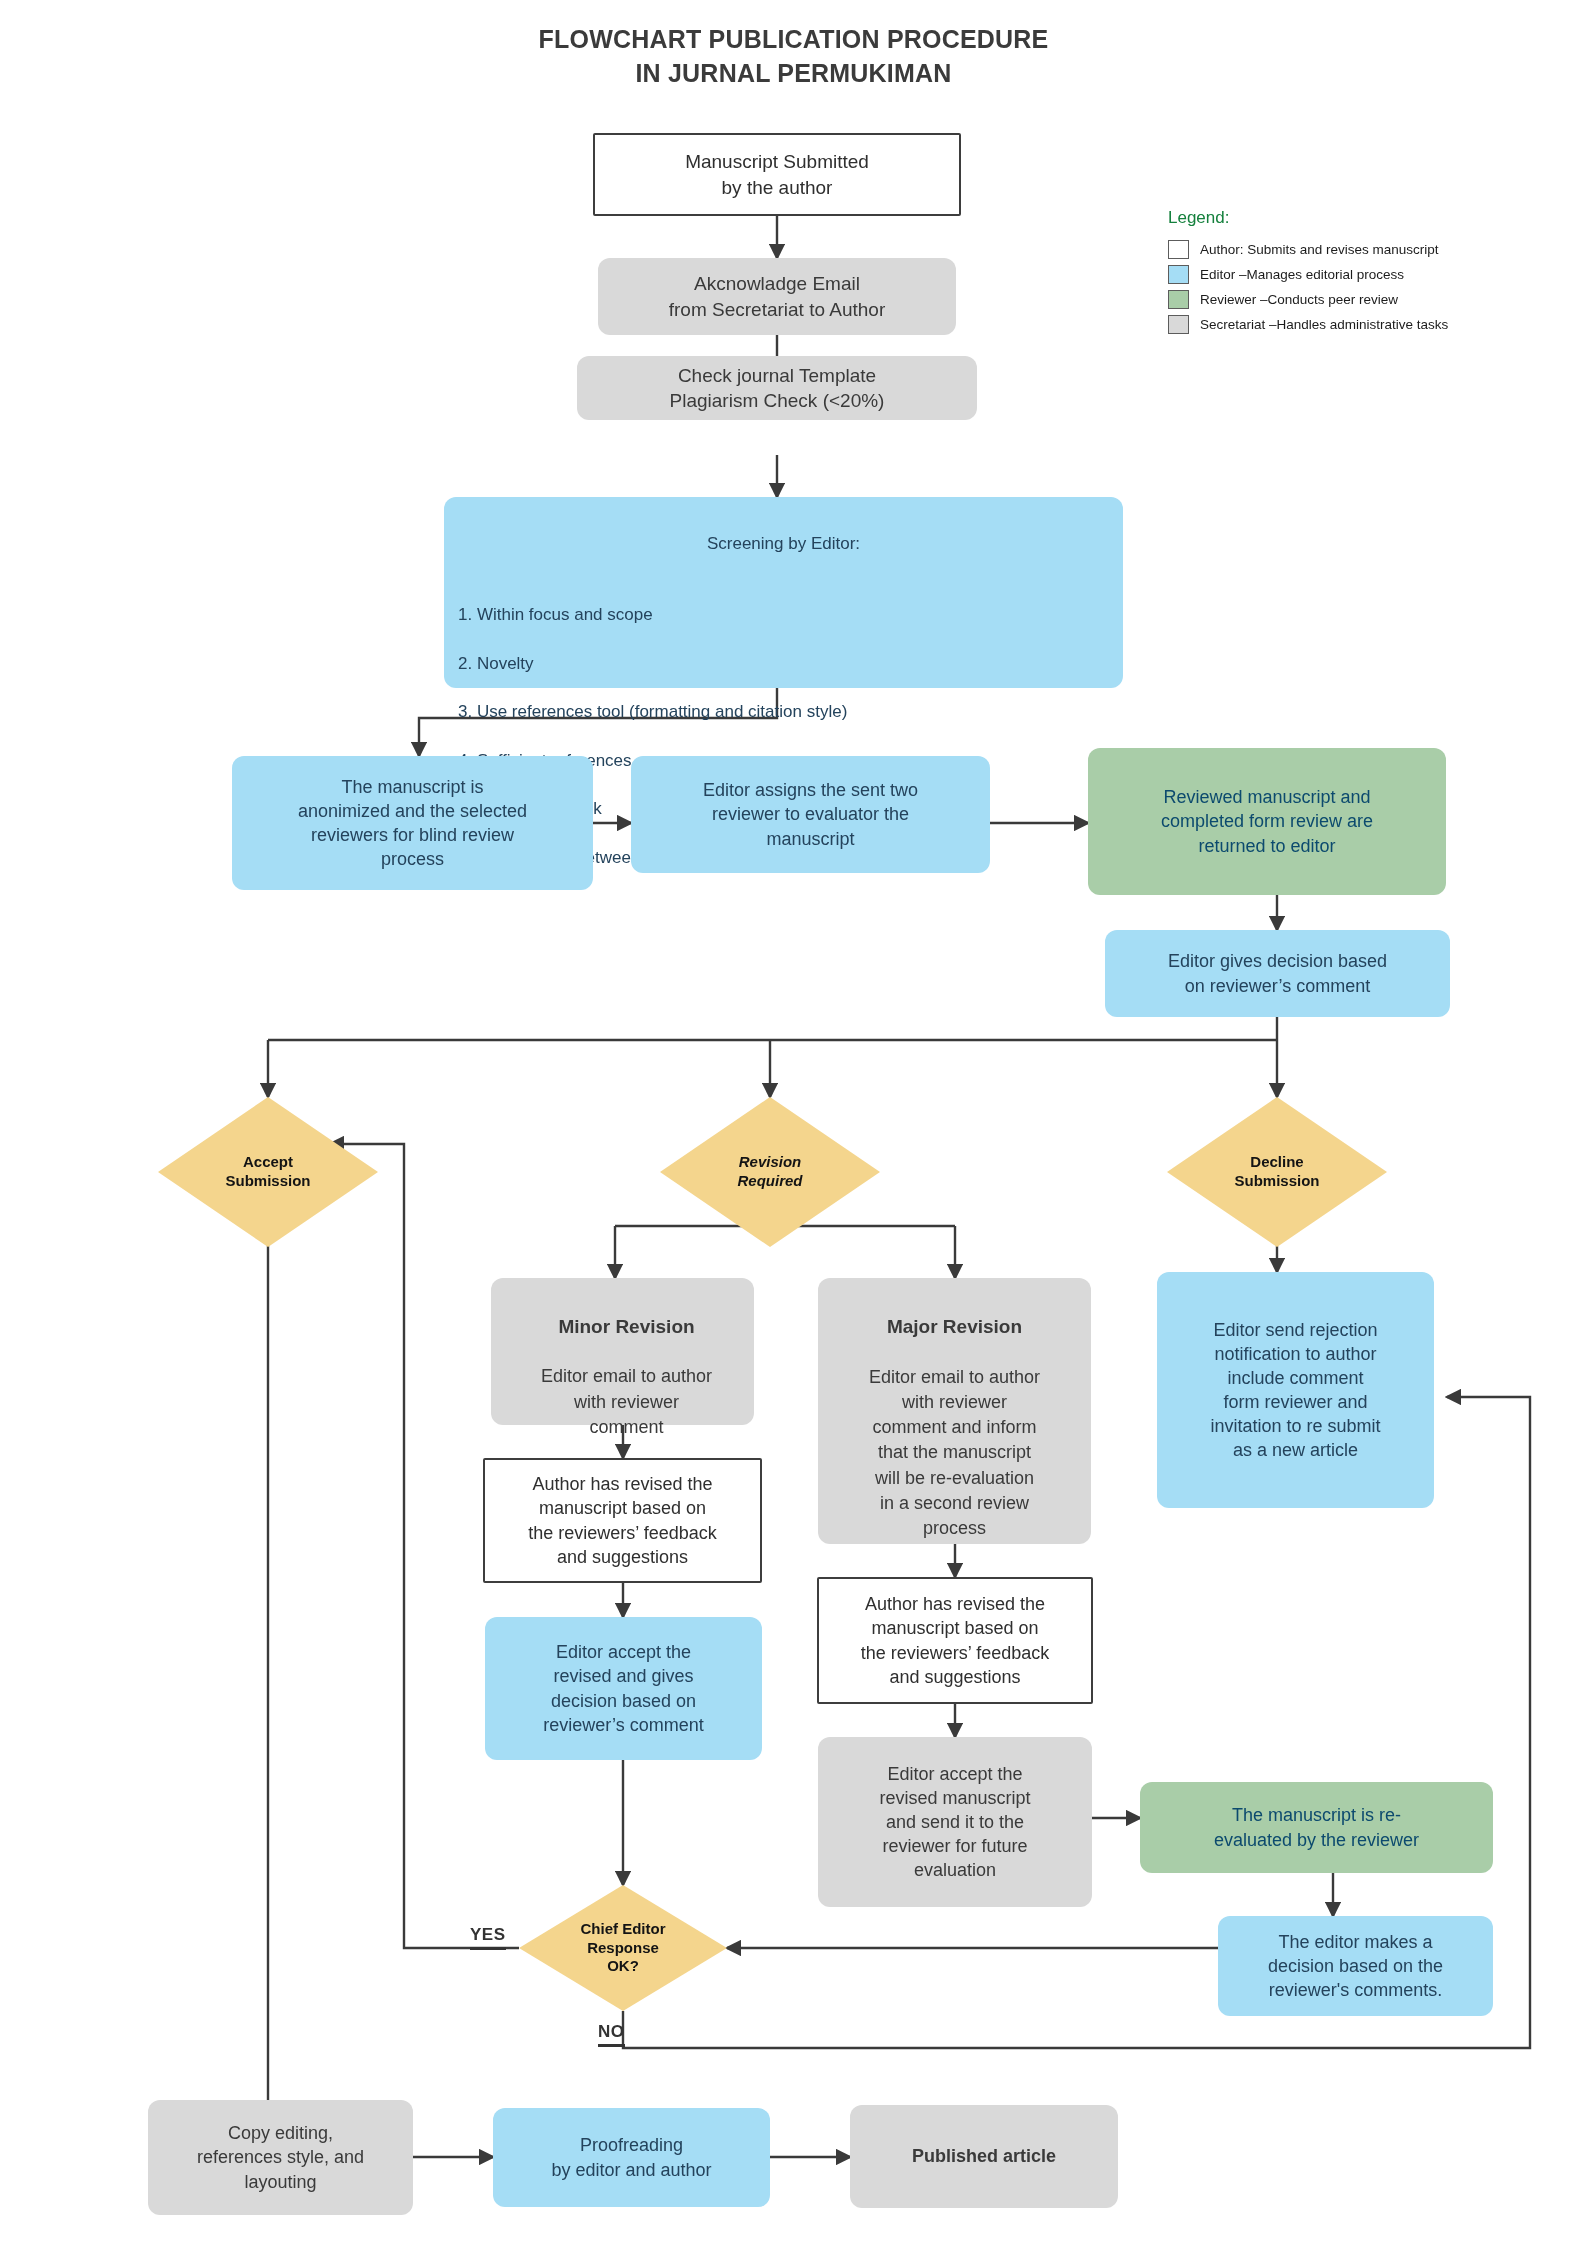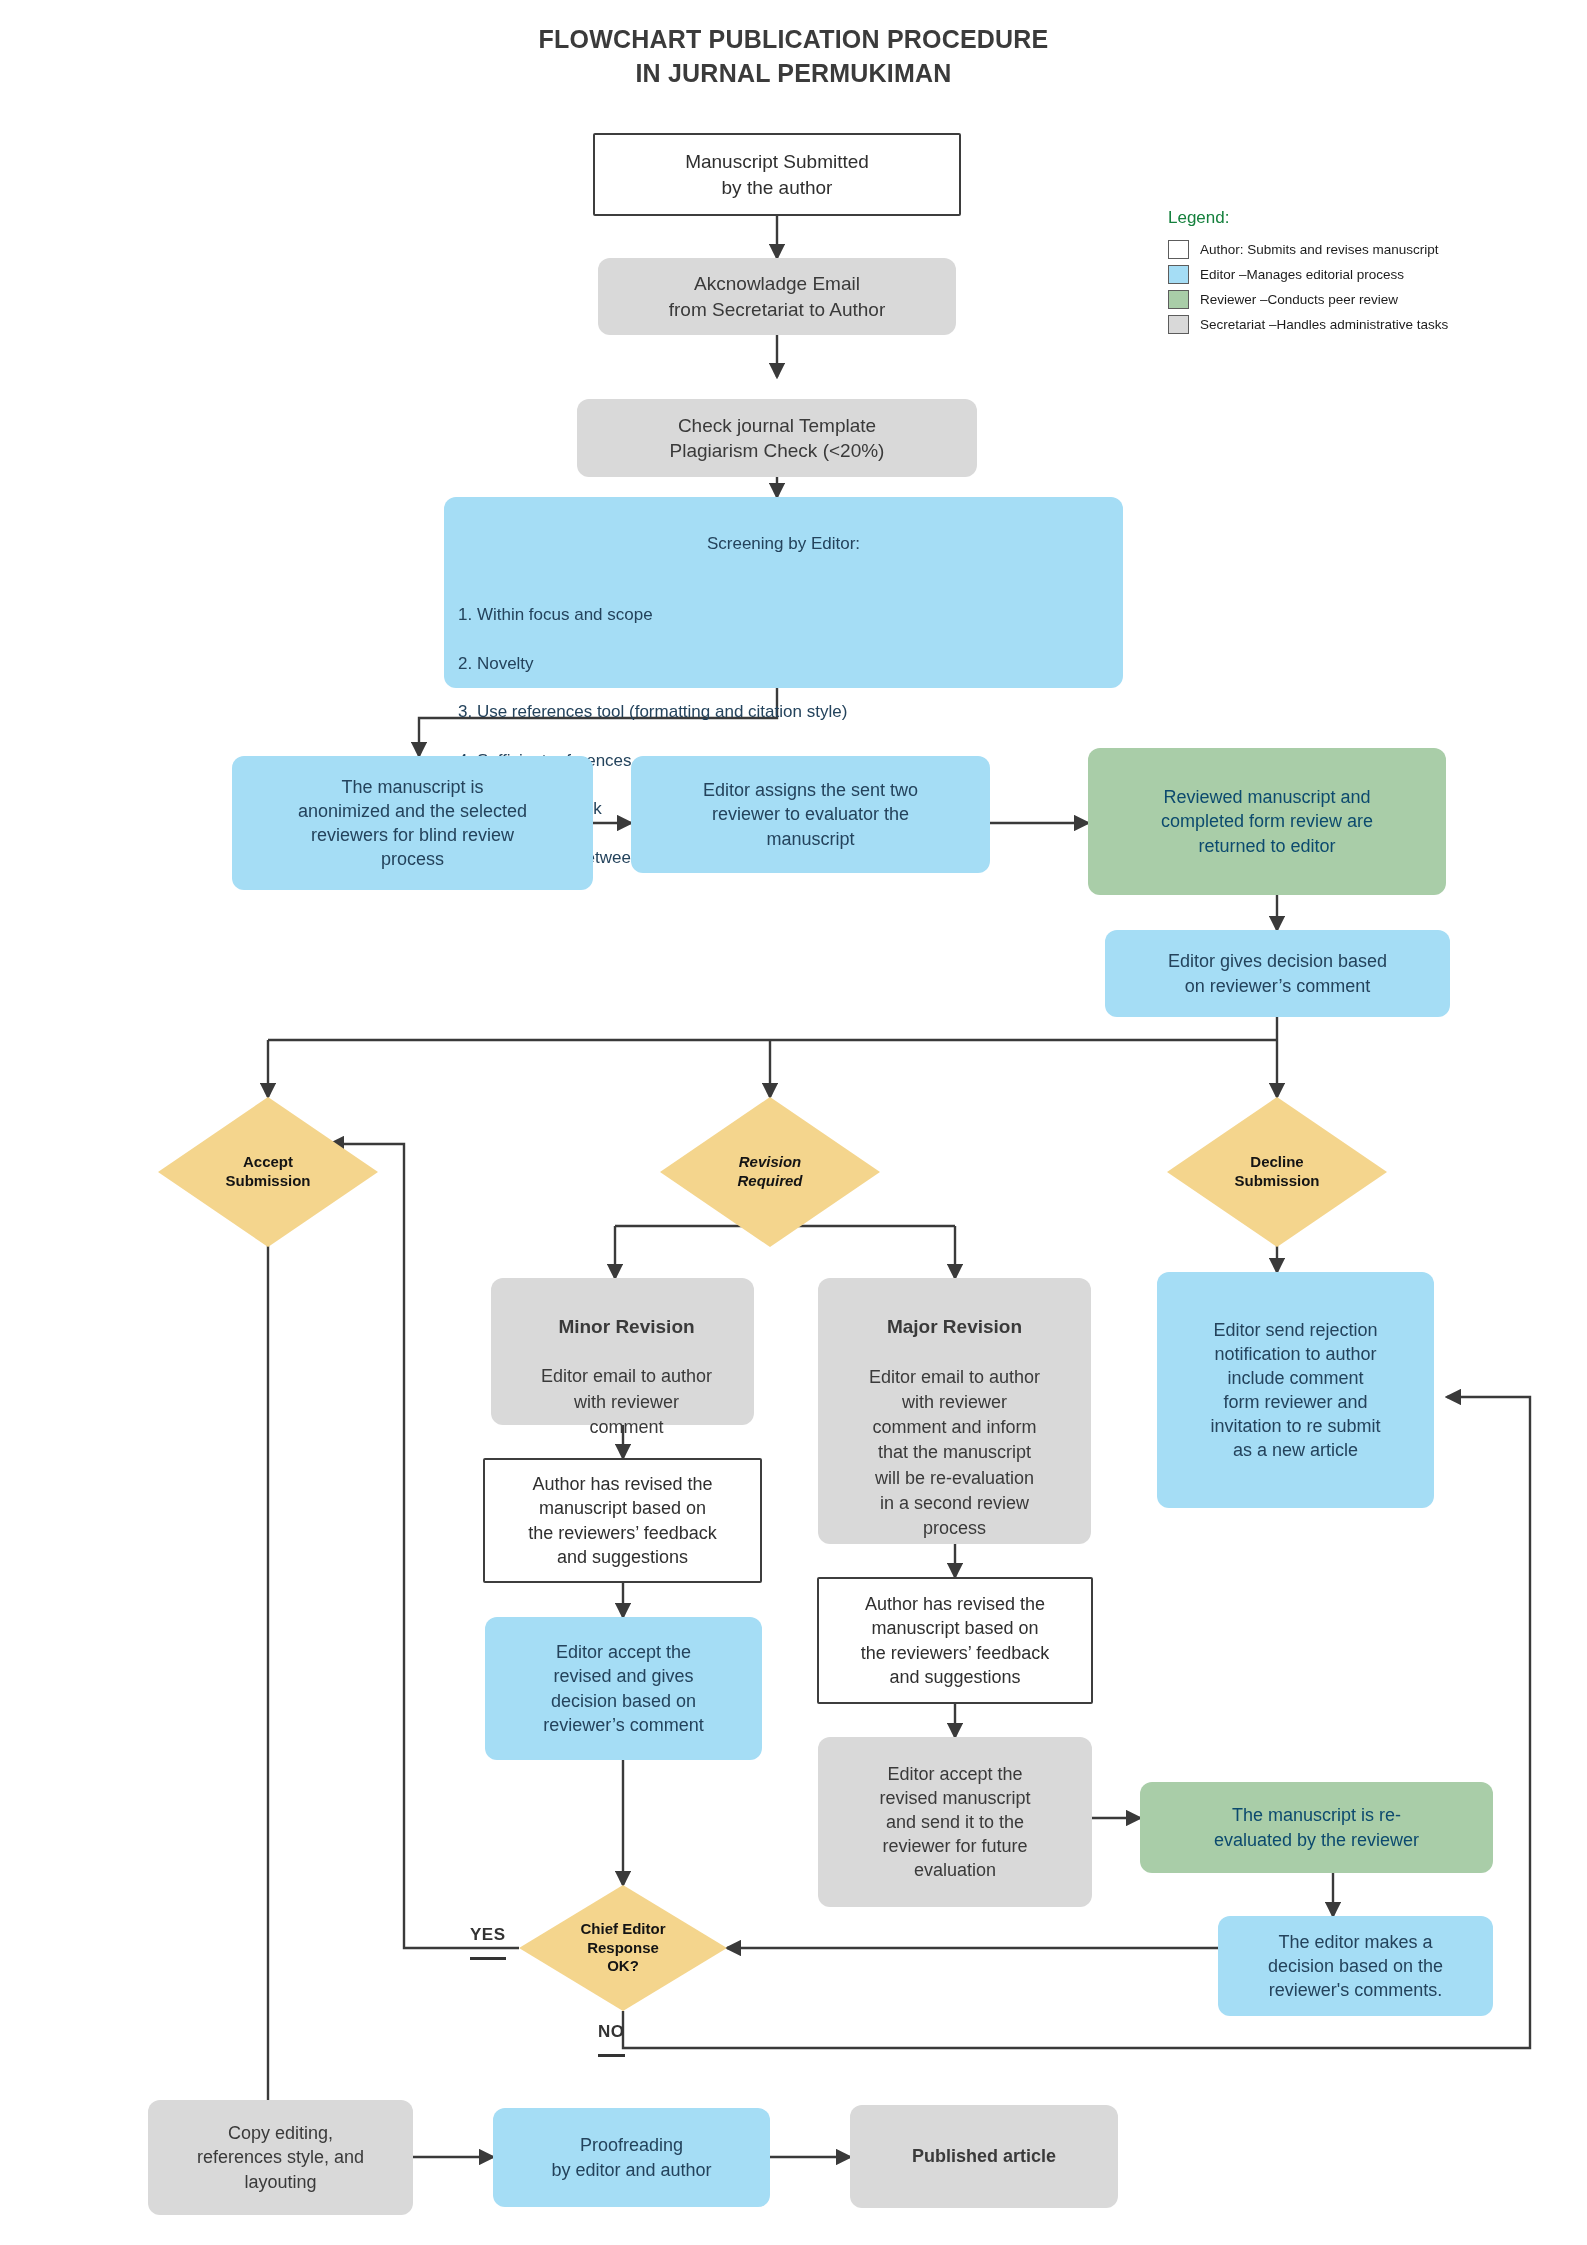--- a/index.html
+++ b/index.html
@@ -119,21 +119,21 @@
     color: #1c1c1c;
     white-space: nowrap;
   }
 
   .edge-label {
     position: absolute;
     font-weight: bold;
     font-size: 17px;
     color: #333333;
     border-bottom: 3px solid #333333;
-    padding-bottom: 12px;
+    padding-bottom: 2px;
     z-index: 3;
     letter-spacing: 0.5px;
   }
   .bold-strong { font-weight: bold; }
 </style>
 </head>
 <body>
 
 <div id="canvas">
 
@@ -223,21 +223,21 @@
       <path d="M 770,2157 L 850,2157"></path>
     </g>
   </svg>
 
   <div class="node outline" style="left:593px; top:133px; width:368px; height:83px; font-size:19px;">Manuscript Submitted
 by the author</div>
 
   <div class="node rounded grey" style="left:598px; top:258px; width:358px; height:77px; font-size:19px;">Akcnowladge Email
 from Secretariat to Author</div>
 
-  <div class="node rounded grey" style="left:577px; top:399px; width:400px; height:78px; font-size:19px;">Check journal Template
+  <div class="node rounded grey" style="left:577px; top:356px; width:400px; height:64px; font-size:19px;">Check journal Template
 Plagiarism Check (&lt;20%)</div>
 
   <div class="node rounded blue" style="left:444px; top:497px; width:679px; height:191px; font-size:17px; display:block; padding:12px 14px 10px 14px;">
     <div style="text-align:center; line-height:1.42;">Screening by Editor:</div>
     <div style="text-align:left; line-height:1.43;">
       <div>1. Within focus and scope</div>
       <div>2. Novelty</div>
       <div>3. Use references tool (formatting and citation style)</div>
       <div>4. Sufficient references</div>
       <div>5. Language check</div>

